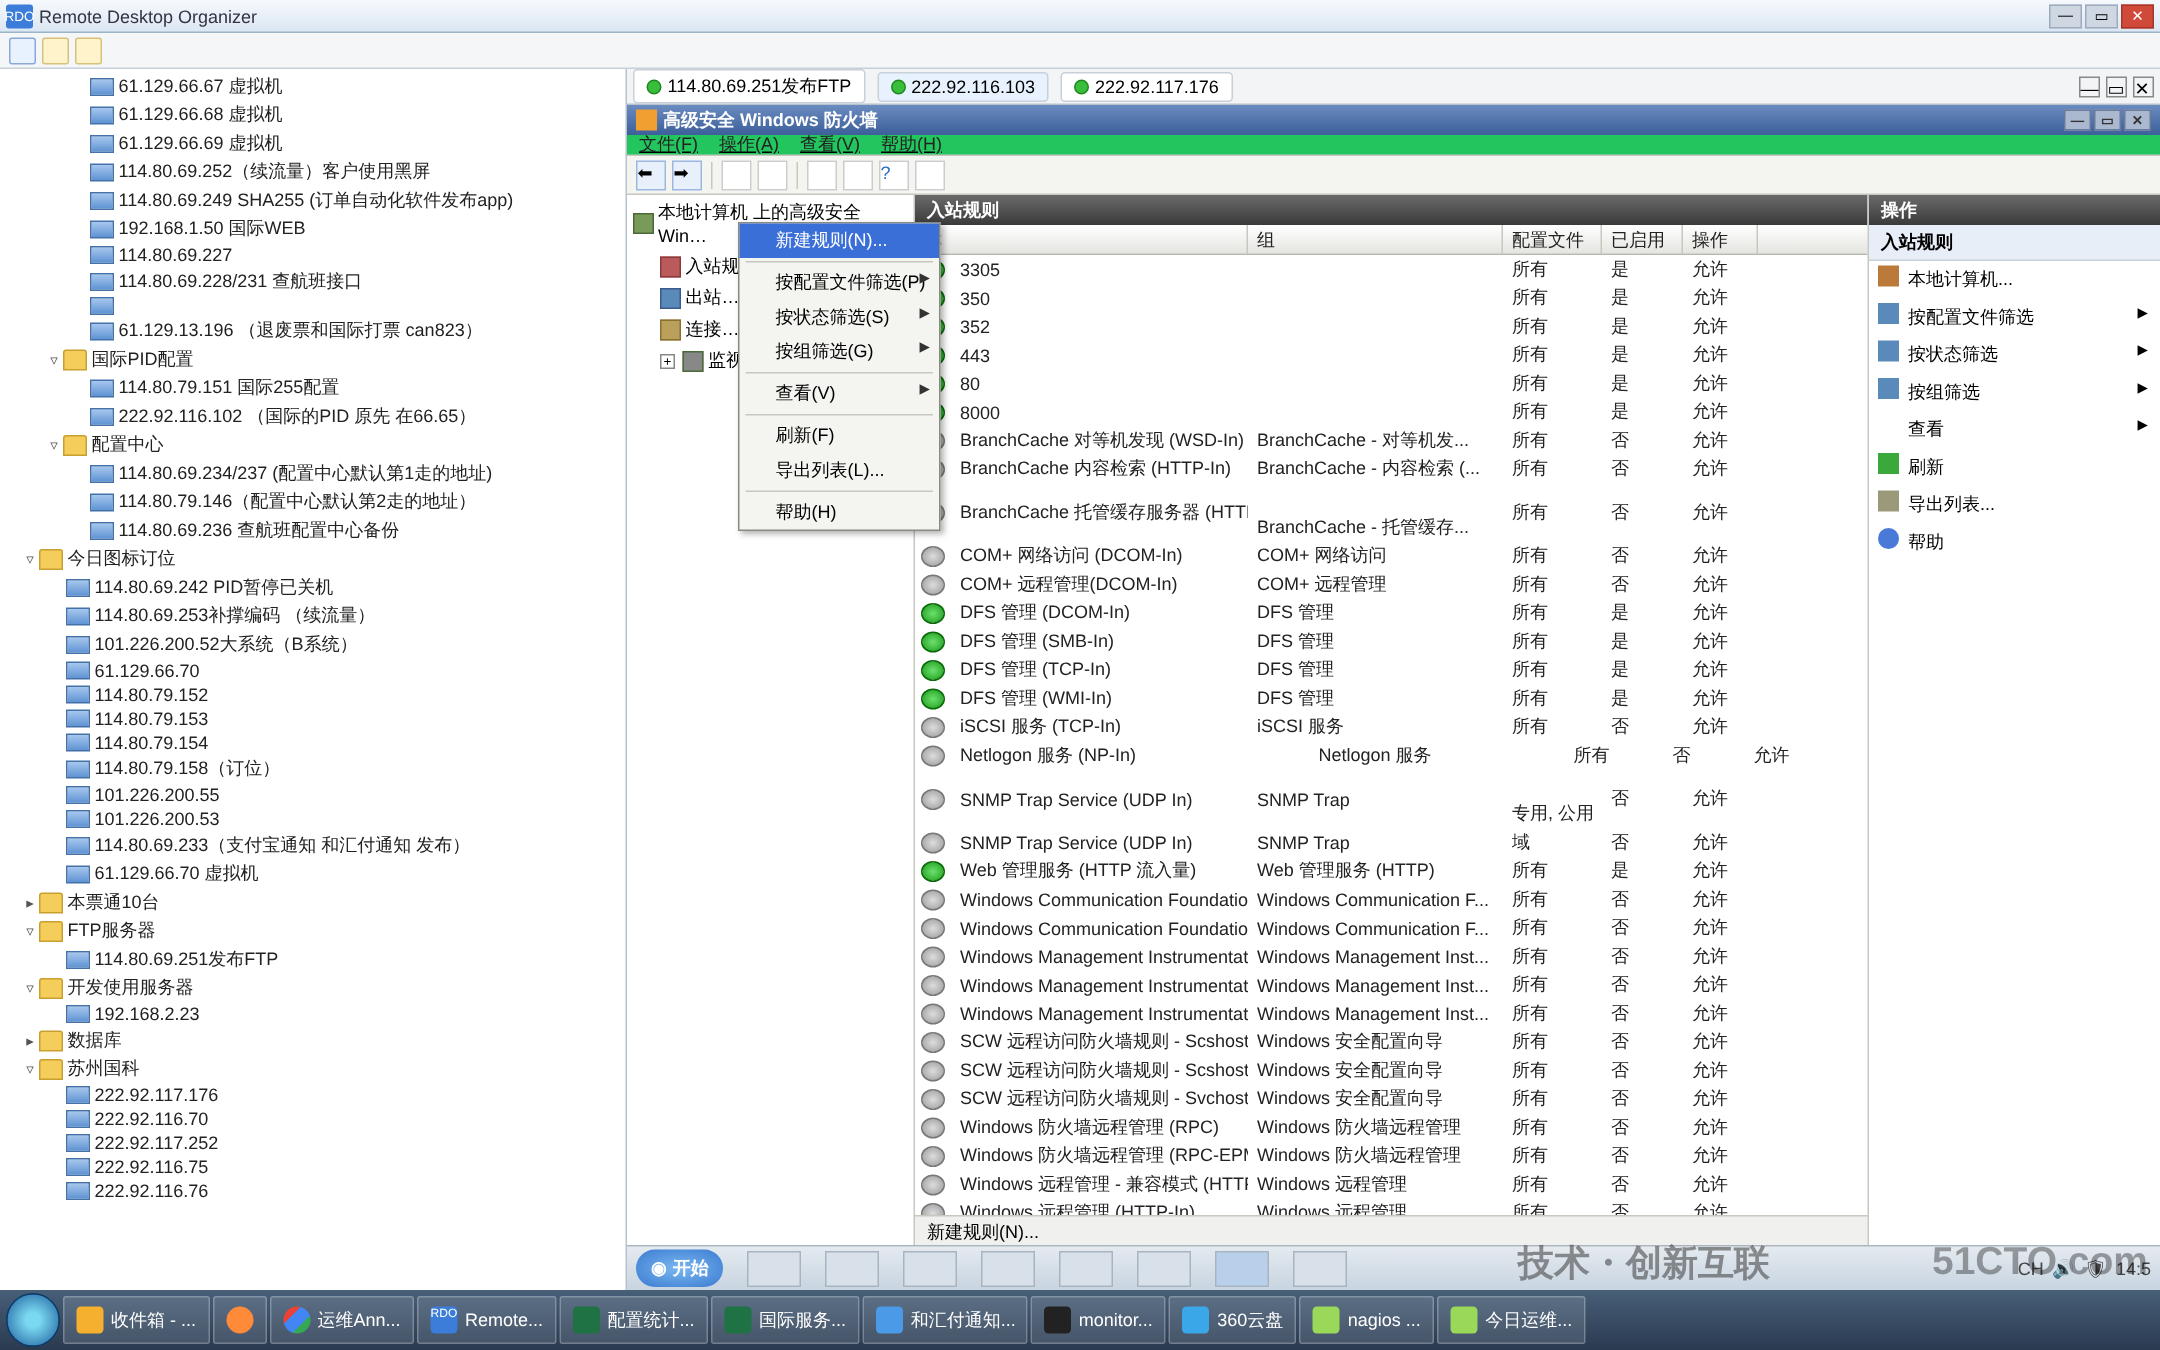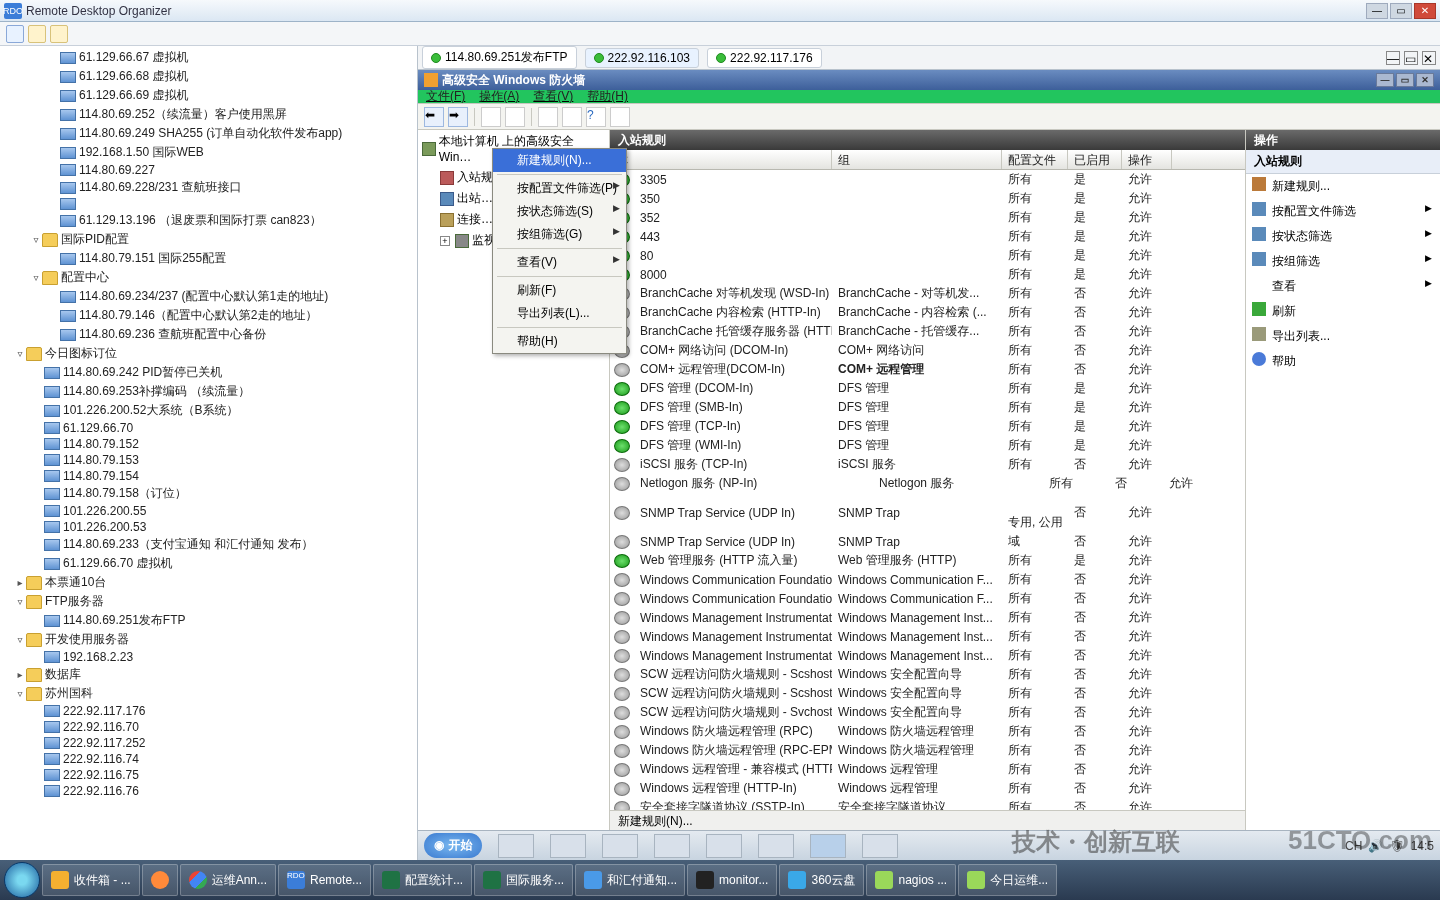--- a/index.html
+++ b/index.html
@@ -197,20 +197,25 @@
         <span class="exp">▿</span>
         <span class="folder"></span>
         <span class="label">国际PID配置</span>
       </div>
       <div class="tree-item">
         <span class="ind" style="width: 60px;"></span>
         <span class="host"></span>
         <span class="label">114.80.79.151  国际255配置</span>
       </div>
       <div class="tree-item">
+        <span class="ind" style="width: 60px;"></span>
+        <span class="host"></span>
+        <span class="label">222.92.116.102 （国际的PID 原先 在66.65）</span>
+      </div>
+      <div class="tree-item">
         <span class="ind" style="width: 30px;"></span>
         <span class="exp">▿</span>
         <span class="folder"></span>
         <span class="label">配置中心</span>
       </div>
       <div class="tree-item">
         <span class="ind" style="width: 60px;"></span>
         <span class="host"></span>
         <span class="label">114.80.69.234/237 (配置中心默认第1走的地址)</span>
       </div>
@@ -337,25 +342,20 @@
       </div>
       <div class="tree-item">
         <span class="ind" style="width: 44px;"></span>
         <span class="host"></span>
         <span class="label">222.92.116.70</span>
       </div>
       <div class="tree-item">
         <span class="ind" style="width: 44px;"></span>
         <span class="host"></span>
         <span class="label">222.92.117.252</span>
-      </div>
-      <div class="tree-item">
-        <span class="ind" style="width: 44px;"></span>
-        <span class="host"></span>
-        <span class="label">222.92.116.74</span>
       </div>
       <div class="tree-item">
         <span class="ind" style="width: 44px;"></span>
         <span class="host"></span>
         <span class="label">222.92.116.75</span>
       </div>
       <div class="tree-item">
         <span class="ind" style="width: 44px;"></span>
         <span class="host"></span>
         <span class="label">222.92.116.76</span>
@@ -522,37 +522,37 @@
               <span class="st off"></span>
               <span class="c" style="width: 198px;">BranchCache 内容检索 (HTTP-In)</span>
               <span class="c" style="width: 170px;">BranchCache - 内容检索 (...</span>
               <span class="c" style="width: 66px;">所有</span>
               <span class="c" style="width: 54px;">否</span>
               <span class="c" style="width: 50px;">允许</span>
             </div>
             <div class="rule">
               <span class="st off"></span>
               <span class="c" style="width: 198px;">BranchCache 托管缓存服务器 (HTTP-In)</span>
-              <span class="c" style="width: 170px;">BranchCache - 托管缓存...</span>
+              <span class="c" style="width: 170px; margin-top: 20px;">BranchCache - 托管缓存...</span>
               <span class="c" style="width: 66px;">所有</span>
               <span class="c" style="width: 54px;">否</span>
               <span class="c" style="width: 50px;">允许</span>
             </div>
             <div class="rule">
               <span class="st off"></span>
               <span class="c" style="width: 198px;">COM+ 网络访问 (DCOM-In)</span>
               <span class="c" style="width: 170px;">COM+ 网络访问</span>
               <span class="c" style="width: 66px;">所有</span>
               <span class="c" style="width: 54px;">否</span>
               <span class="c" style="width: 50px;">允许</span>
             </div>
             <div class="rule">
               <span class="st off"></span>
               <span class="c" style="width: 198px;">COM+ 远程管理(DCOM-In)</span>
-              <span class="c" style="width: 170px; font-weight: bold;">COM+ 远程管理</span>
+              <span class="c" style="width: 170px;">COM+ 远程管理</span>
               <span class="c" style="width: 66px;">所有</span>
               <span class="c" style="width: 54px;">否</span>
               <span class="c" style="width: 50px;">允许</span>
             </div>
             <div class="rule">
               <span class="st on"></span>
               <span class="c" style="width: 198px;">DFS 管理 (DCOM-In)</span>
               <span class="c" style="width: 170px;">DFS 管理</span>
               <span class="c" style="width: 66px;">所有</span>
               <span class="c" style="width: 54px;">是</span>
@@ -735,21 +735,21 @@
               <span class="c" style="width: 50px;">允许</span>
             </div>
           </div>
         <div class="fw-status">新建规则(N)...</div>
       </div>
 
       <div class="fw-right">
         <div class="ahdr">操作</div>
         <div class="asec">入站规则</div>
         <div id="actions">
-            <div class="ai"><span class="aicn new"></span><span>新建规则...</span></div>
+            <div class="ai"><span class="aicn new"></span><span>本地计算机...</span></div>
             <div class="ai arrow"><span class="aicn filt"></span><span>按配置文件筛选</span></div>
             <div class="ai arrow"><span class="aicn filt"></span><span>按状态筛选</span></div>
             <div class="ai arrow"><span class="aicn filt"></span><span>按组筛选</span></div>
             <div class="ai arrow"><span class="aicn "></span><span>查看</span></div>
             <div class="ai"><span class="aicn ref"></span><span>刷新</span></div>
             <div class="ai"><span class="aicn exp"></span><span>导出列表...</span></div>
             <div class="ai"><span class="aicn help"></span><span>帮助</span></div>
           </div>
       </div>
     </div>

